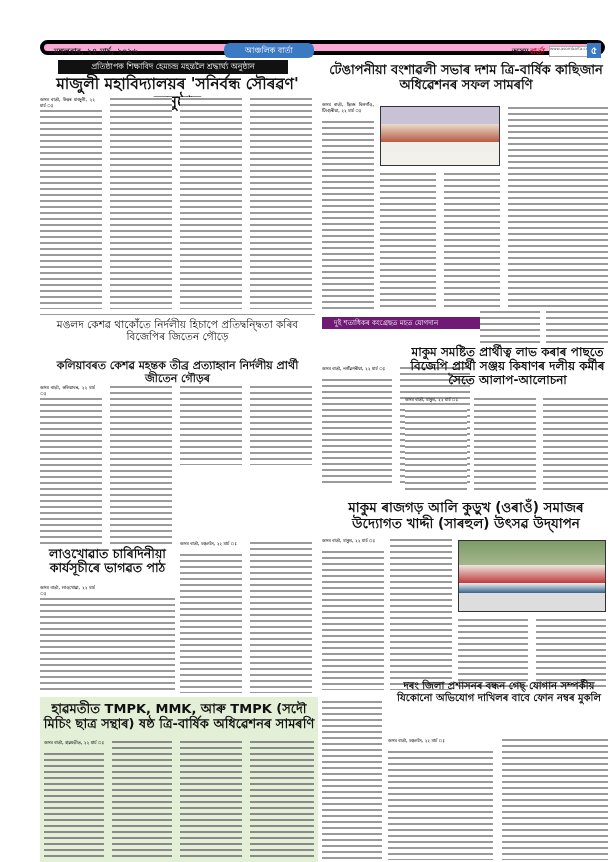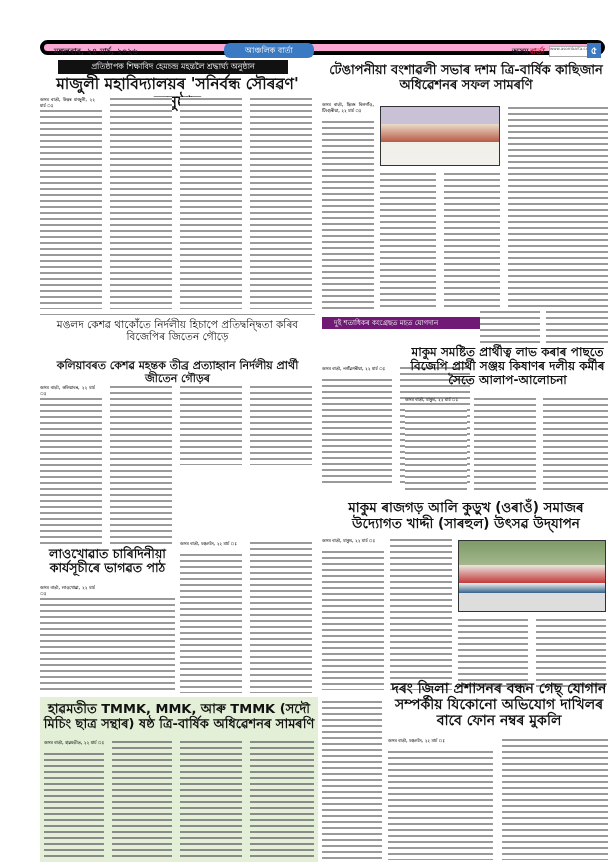--- a/index.html
+++ b/index.html
@@ -84,26 +84,26 @@
   <div class="col" style="left:350px;top:538px;width:62px;height:152px;"></div>
   <div class="photo" style="left:418px;top:540px;width:148px;height:72px;background:linear-gradient(180deg,#7d9a68 0,#a5b88e 35%,#e9e2dc 35%,#c23a3a 60%,#f2f0ee 60%,#2d5d8a 75%,#ddd 75%);"></div>
   <div class="col" style="left:418px;top:618px;width:70px;height:72px;"></div>
   <div class="col" style="left:496px;top:618px;width:70px;height:72px;"></div>
 
   <div class="hl" style="left:0;top:547px;width:135px;font-size:12.5px;">লাওখোৱাত চাৰিদিনীয়া কাৰ্যসূচীৰে ভাগৱত পাঠ</div>
   <div class="txt" style="left:0;top:585px;width:55px;font-weight:bold;">অসম বাৰ্তা, লাওখোৱা, ২২ মাৰ্চ ঃ</div>
   <div class="col" style="left:0;top:597px;width:135px;height:95px;"></div>
 
   <div class="greenbox" style="left:0;top:697px;width:278px;height:165px;"></div>
-  <div class="hl" style="left:0;top:702px;width:278px;font-size:13px;">হাৱমতীত TMMK, MMK, আৰু TMMK (সদৌ মিচিং ছাত্ৰ সন্থাৰ) ষষ্ঠ ত্ৰি-বাৰ্ষিক অধিৱেশনৰ সামৰণি</div>
+  <div class="hl" style="left:0;top:702px;width:278px;font-size:13px;">হাৱমতীত TMPK, MMK, আৰু TMPK (সদৌ মিচিং ছাত্ৰ সন্থাৰ) ষষ্ঠ ত্ৰি-বাৰ্ষিক অধিৱেশনৰ সামৰণি</div>
   <div class="txt" style="left:4px;top:740px;width:60px;font-weight:bold;">অসম বাৰ্তা, হাৱমতীত, ২২ মাৰ্চ ঃ</div>
   <div class="col" style="left:4px;top:752px;width:60px;height:105px;background:repeating-linear-gradient(transparent 0 1px,#8a8a8a 1px 3.4px,transparent 3.4px 6px);"></div>
   <div class="col" style="left:72px;top:740px;width:60px;height:117px;background:repeating-linear-gradient(transparent 0 1px,#8a8a8a 1px 3.4px,transparent 3.4px 6px);"></div>
   <div class="col" style="left:140px;top:740px;width:62px;height:117px;background:repeating-linear-gradient(transparent 0 1px,#8a8a8a 1px 3.4px,transparent 3.4px 6px);"></div>
   <div class="col" style="left:210px;top:740px;width:64px;height:117px;background:repeating-linear-gradient(transparent 0 1px,#8a8a8a 1px 3.4px,transparent 3.4px 6px);"></div>
 
   <div class="col" style="left:282px;top:700px;width:60px;height:160px;"></div>
 
-  <div class="hl" style="left:348px;top:680px;width:222px;font-size:14px;">দৰং জিলা প্ৰশাসনৰ বন্ধন গেছ্ যোগান সম্পৰ্কীয় যিকোনো অভিযোগ দাখিলৰ বাবে ফোন নম্বৰ মুকলি</div>
+  <div class="hl" style="left:348px;top:680px;width:222px;font-size:10px;">দৰং জিলা প্ৰশাসনৰ বন্ধন গেছ্ যোগান সম্পৰ্কীয় যিকোনো অভিযোগ দাখিলৰ বাবে ফোন নম্বৰ মুকলি</div>
   <div class="txt" style="left:348px;top:738px;width:70px;font-weight:bold;">অসম বাৰ্তা, মঙলদৈ, ২২ মাৰ্চ ঃ</div>
   <div class="col" style="left:348px;top:750px;width:105px;height:110px;"></div>
   <div class="col" style="left:462px;top:738px;width:106px;height:122px;"></div>
 </div>
 
 </body></html>

